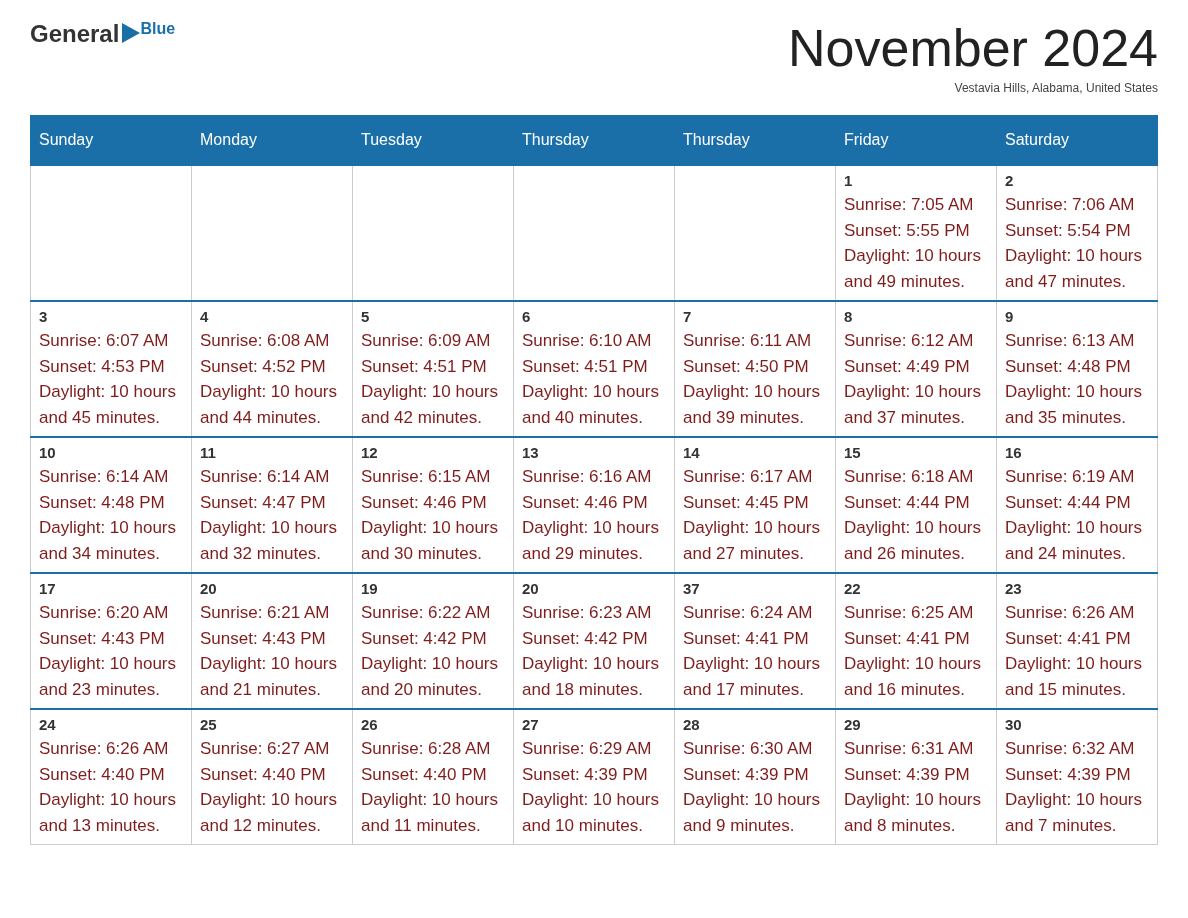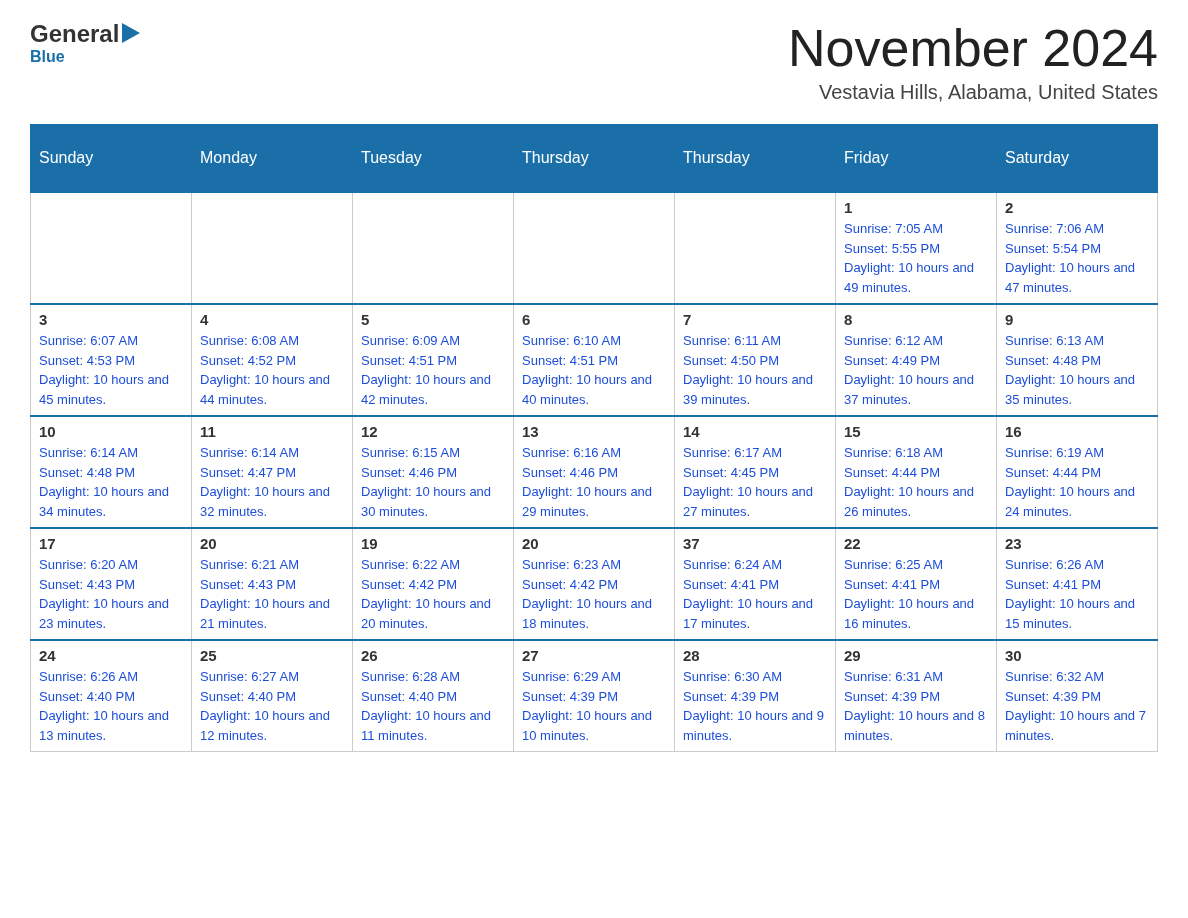--- a/index.html
+++ b/index.html
@@ -11,53 +11,53 @@
       padding: 20px 30px;
     }
     .header-area {
       display: flex;
       justify-content: space-between;
       align-items: flex-start;
       margin-bottom: 20px;
     }
     .logo {
       display: flex;
-      flex-direction: column;
+      flex-direction: row;
       align-items: flex-start;
     }
     .logo-line {
       display: flex;
       align-items: center;
     }
     .title-area {
       text-align: right;
     }
     .month-title {
       font-size: 52px;
       font-weight: normal;
       color: #222;
       line-height: 1.1;
       text-align: right;
     }
     .location-title {
-      font-size: 20px;
+      font-size: 12px;
       color: #444;
       margin-top: 4px;
     }
     .calendar {
       width: 100%;
       border-collapse: collapse;
       border: 1px solid #aaa;
     }
     .calendar th {
       background-color: #1a6fa8;
       color: #fff;
       font-size: 16px;
       font-weight: normal;
-      padding: 24px 8px;
+      padding: 15px 8px;
       text-align: left;
       border: 1px solid #1a6fa8;
     }
     .calendar td {
       vertical-align: top;
       border: 1px solid #ccc;
       padding: 6px 8px;
       width: 14.28%;
       height: 110px;
       font-size: 13px;
@@ -70,23 +70,23 @@
     .calendar tr td {
       border-top: 2px solid #1a6fa8;
     }
     .day-num {
       font-size: 15px;
       font-weight: bold;
       margin-bottom: 3px;
       display: block;
     }
     .day-info {
-      font-size: 13px;
+      font-size: 17px;
       line-height: 1.5;
-      color: #1d4ed8;
+      color: #7f1d1d;
     }
     .empty-cell {
       background: #f9f9f9;
     }
   </style>
 </head>
 <body>
 
 <div class="header-area">
   <div class="logo">

